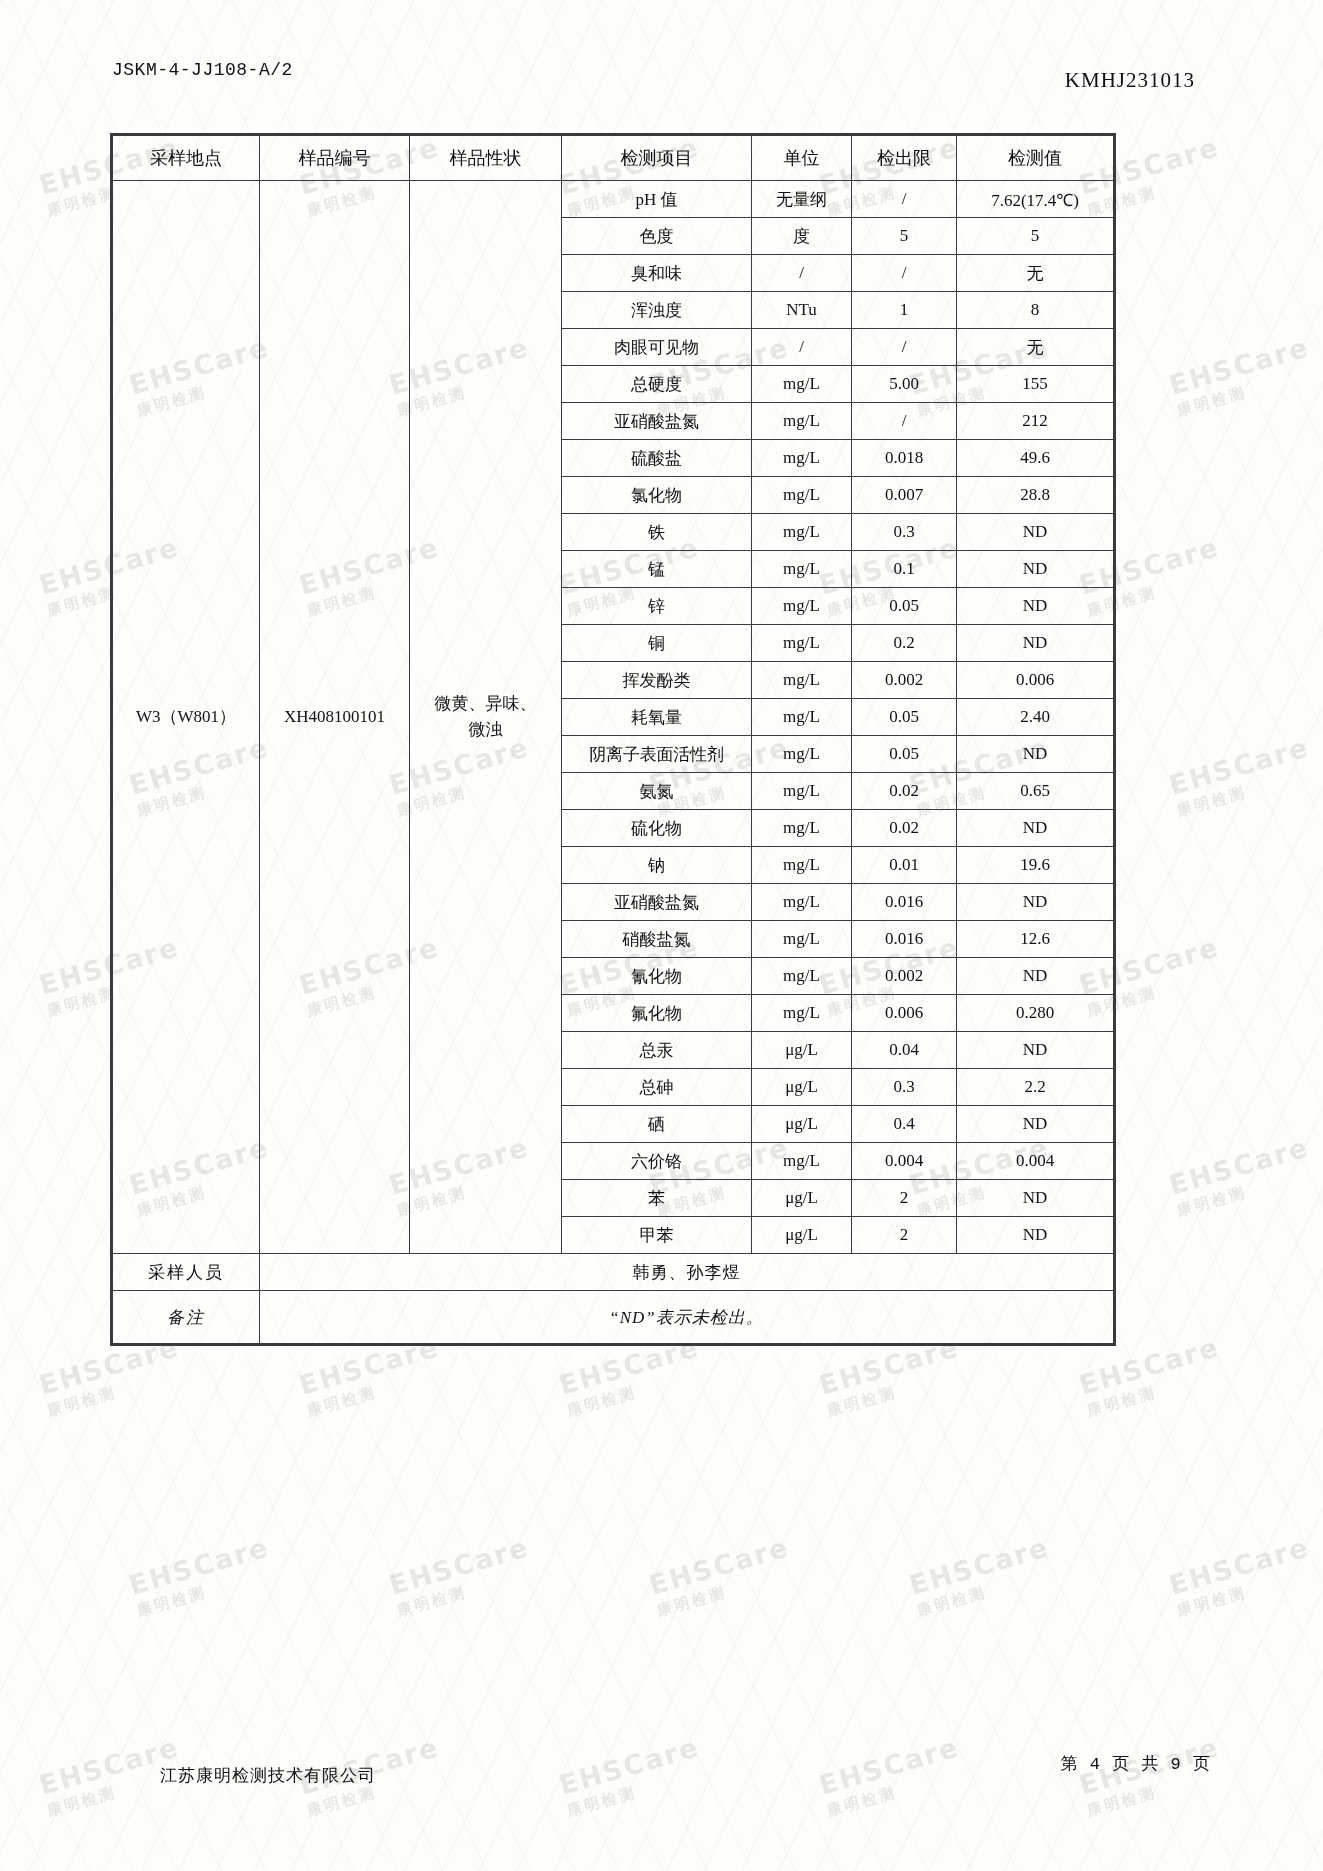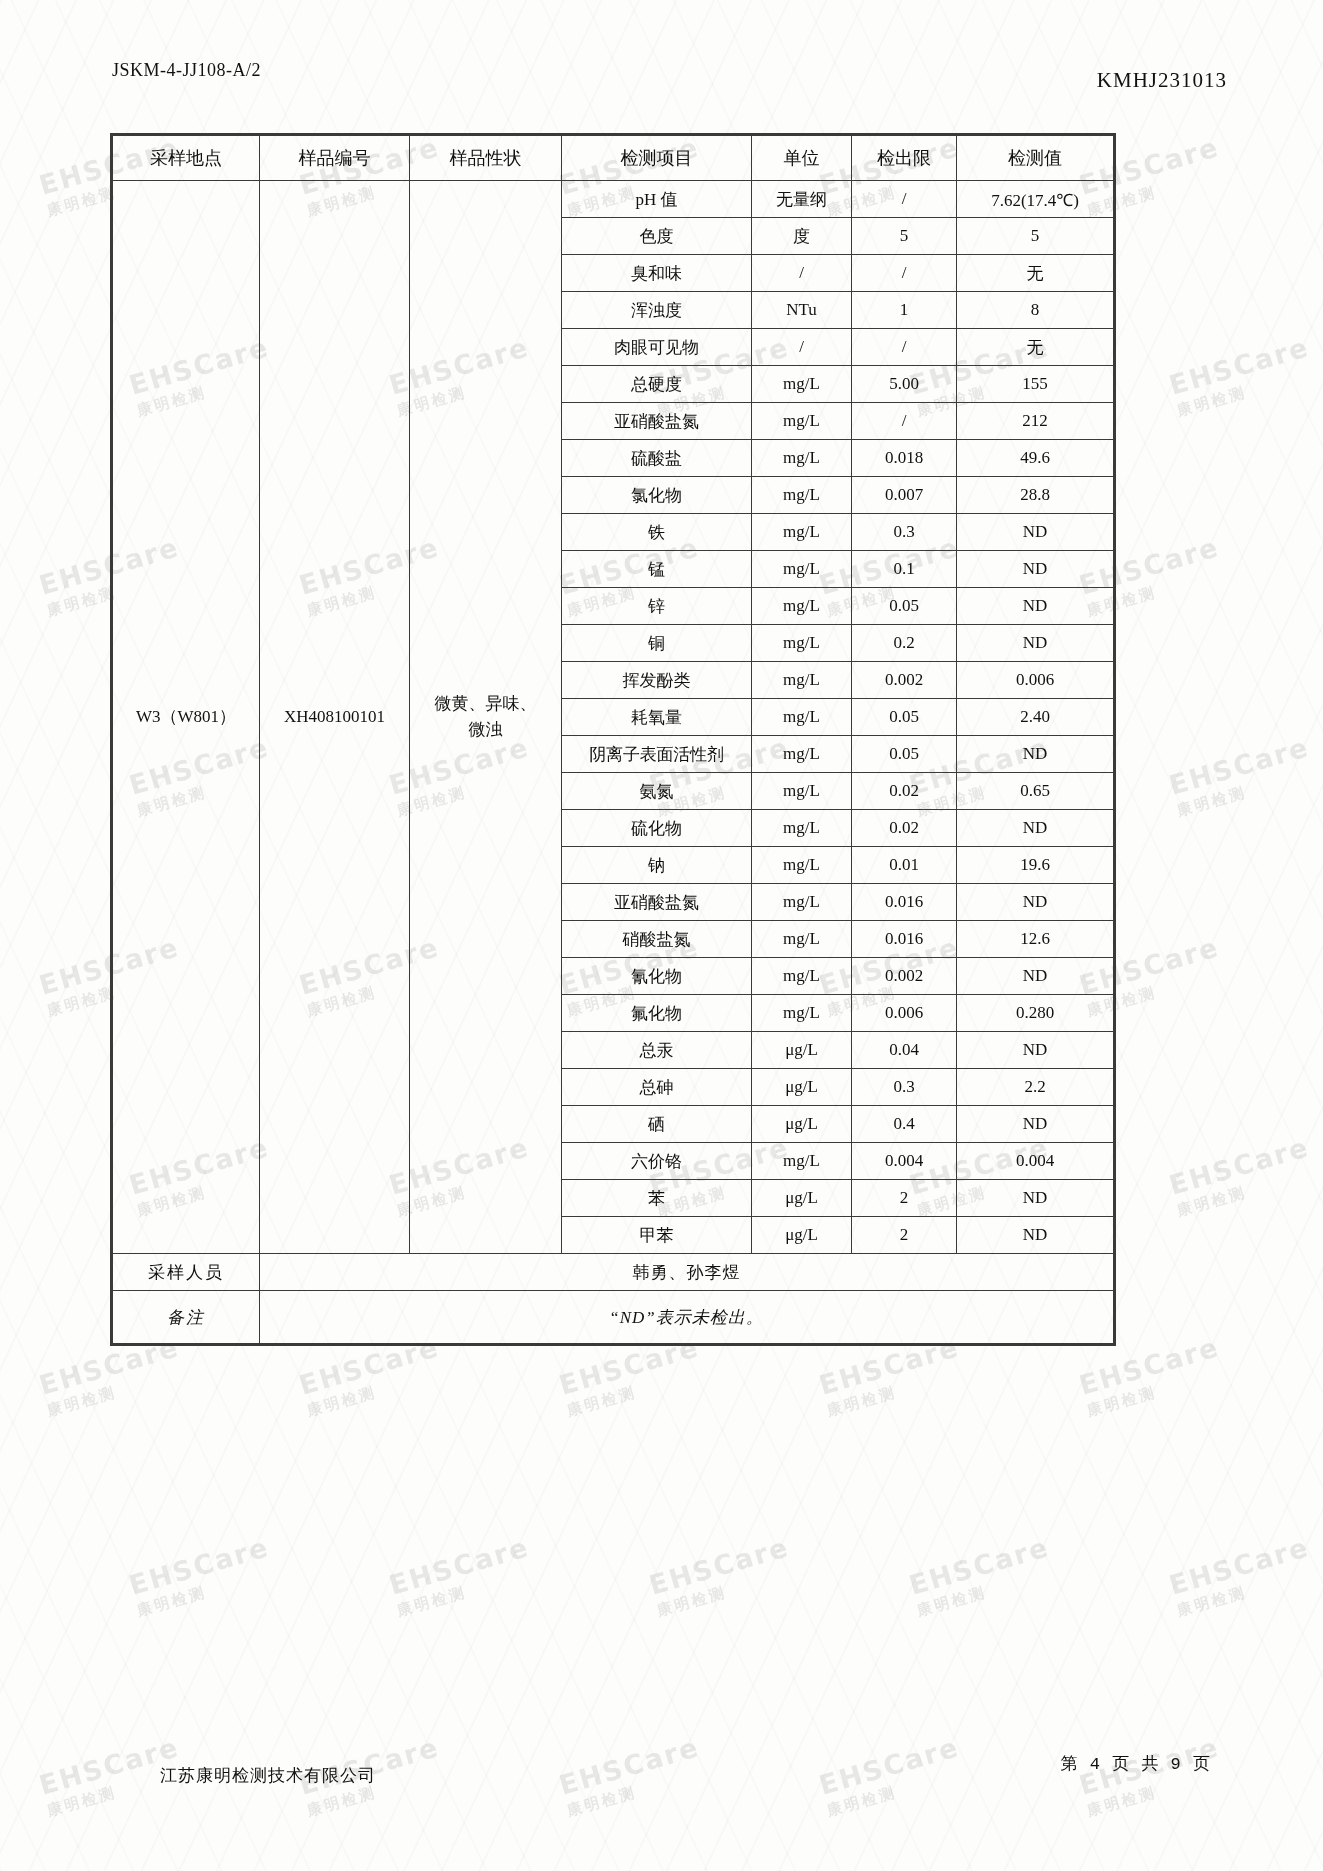--- a/index.html
+++ b/index.html
@@ -40,25 +40,25 @@
   }
   .wm .big { font-size: 27px; letter-spacing: 2px; }
   .wm .sub { font-size: 15px; letter-spacing: 3px; display:block; margin-top:2px;}
 
   .header-left {
     position: absolute;
     left: 112px;
     top: 60px;
     font-size: 18px;
     letter-spacing: 0.5px;
-    font-family: Liberation Serif, serif;
+    font-family: Liberation Mono, monospace;
   }
   .header-right {
     position: absolute;
-    right: 96px;
+    right: 128px;
     top: 68px;
     font-size: 21px;
     letter-spacing: 1px;
   }
   .doc-title {
     position: absolute;
     top: 92px;
     left: 0;
     width: 100%;
     text-align: center;

